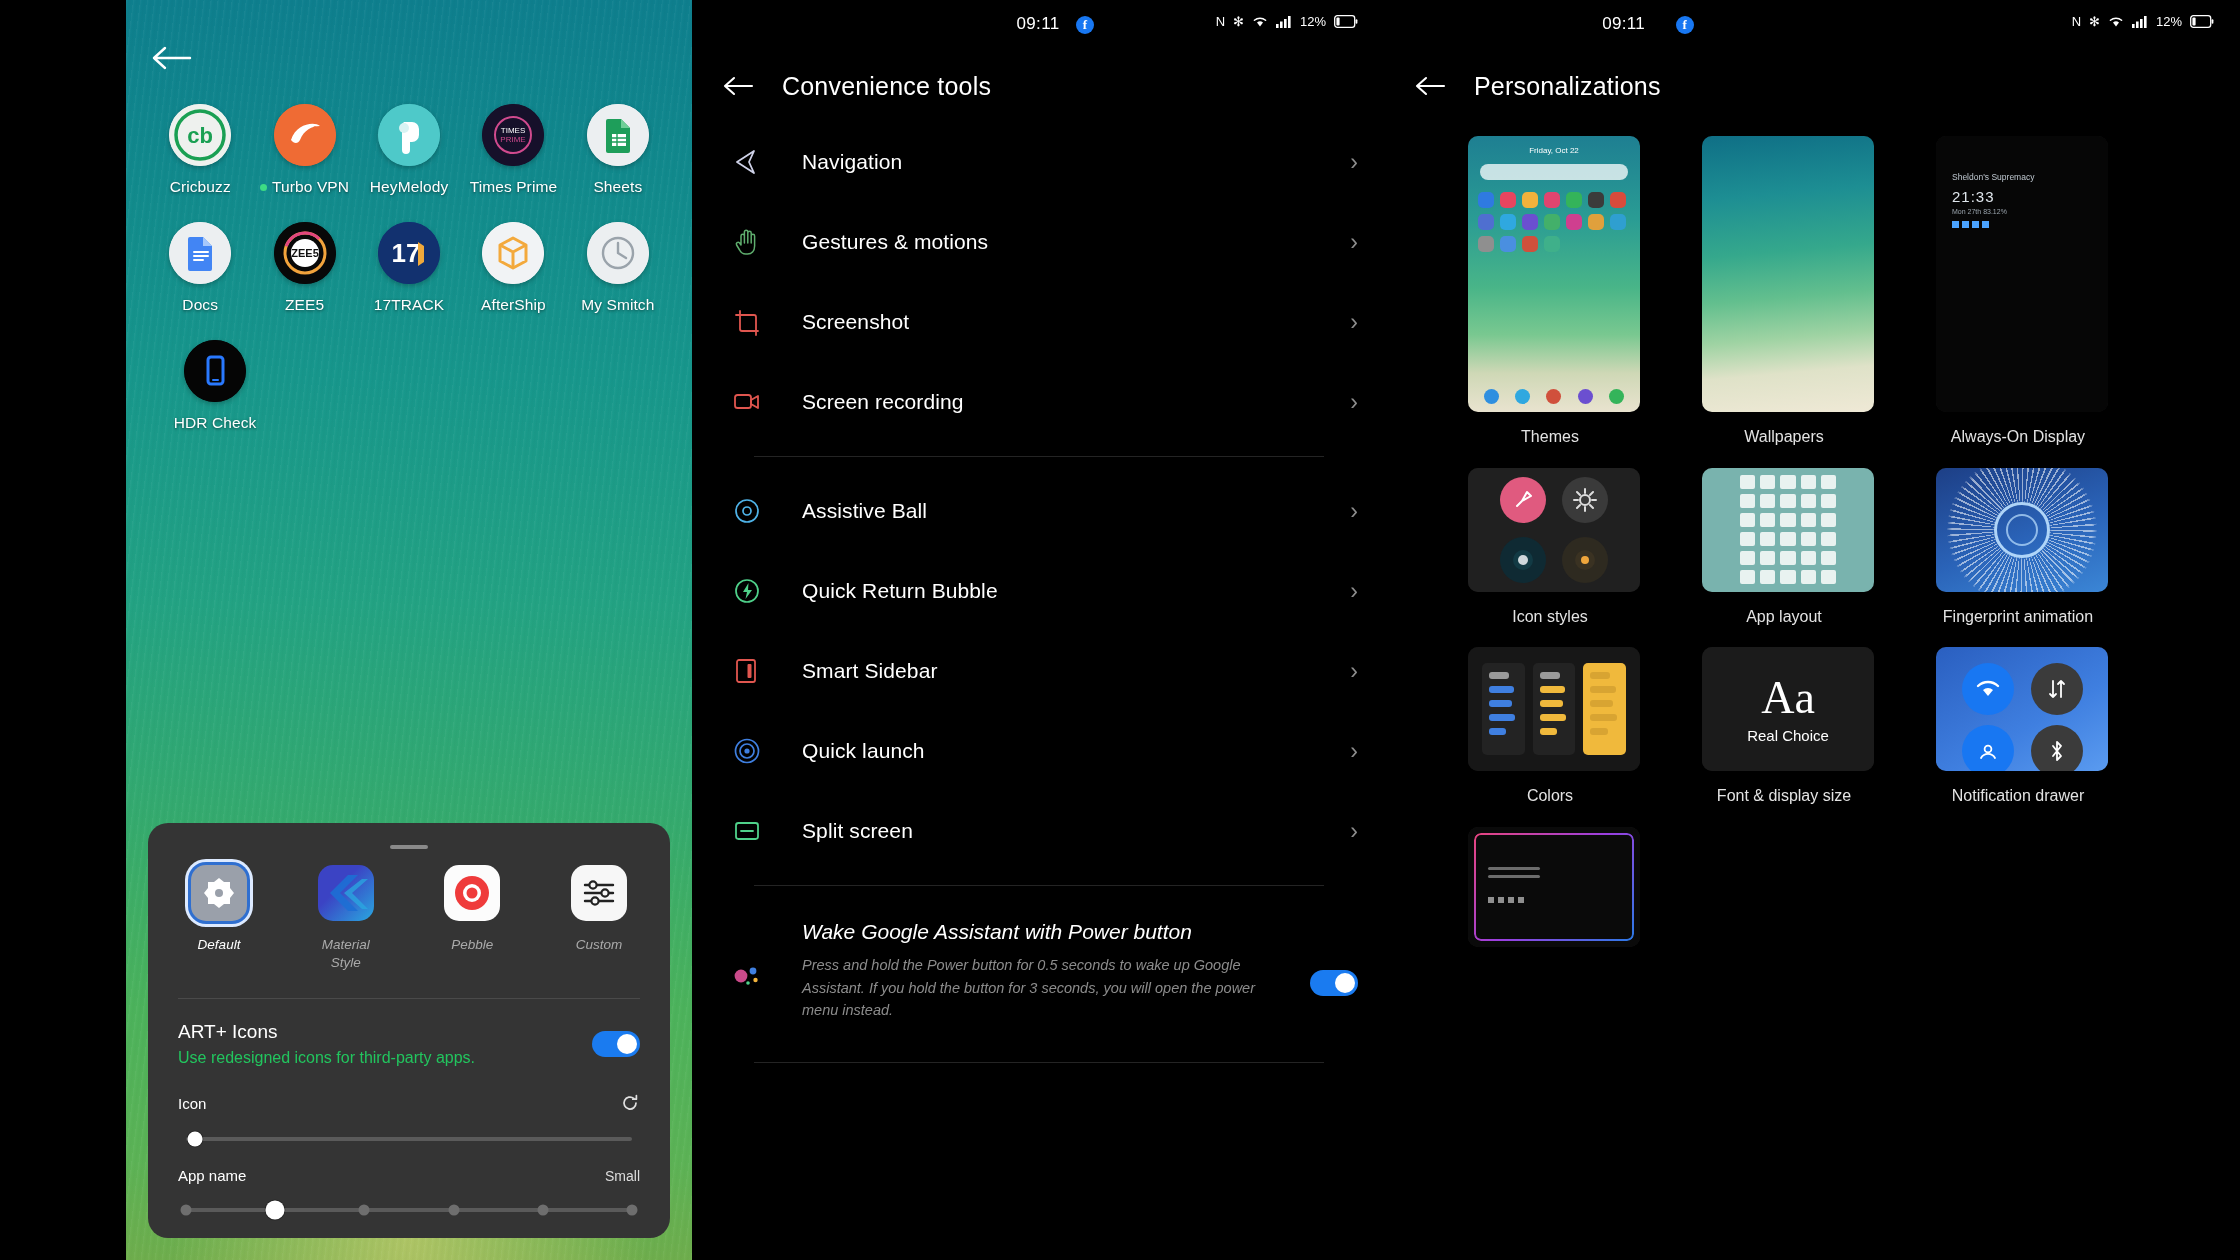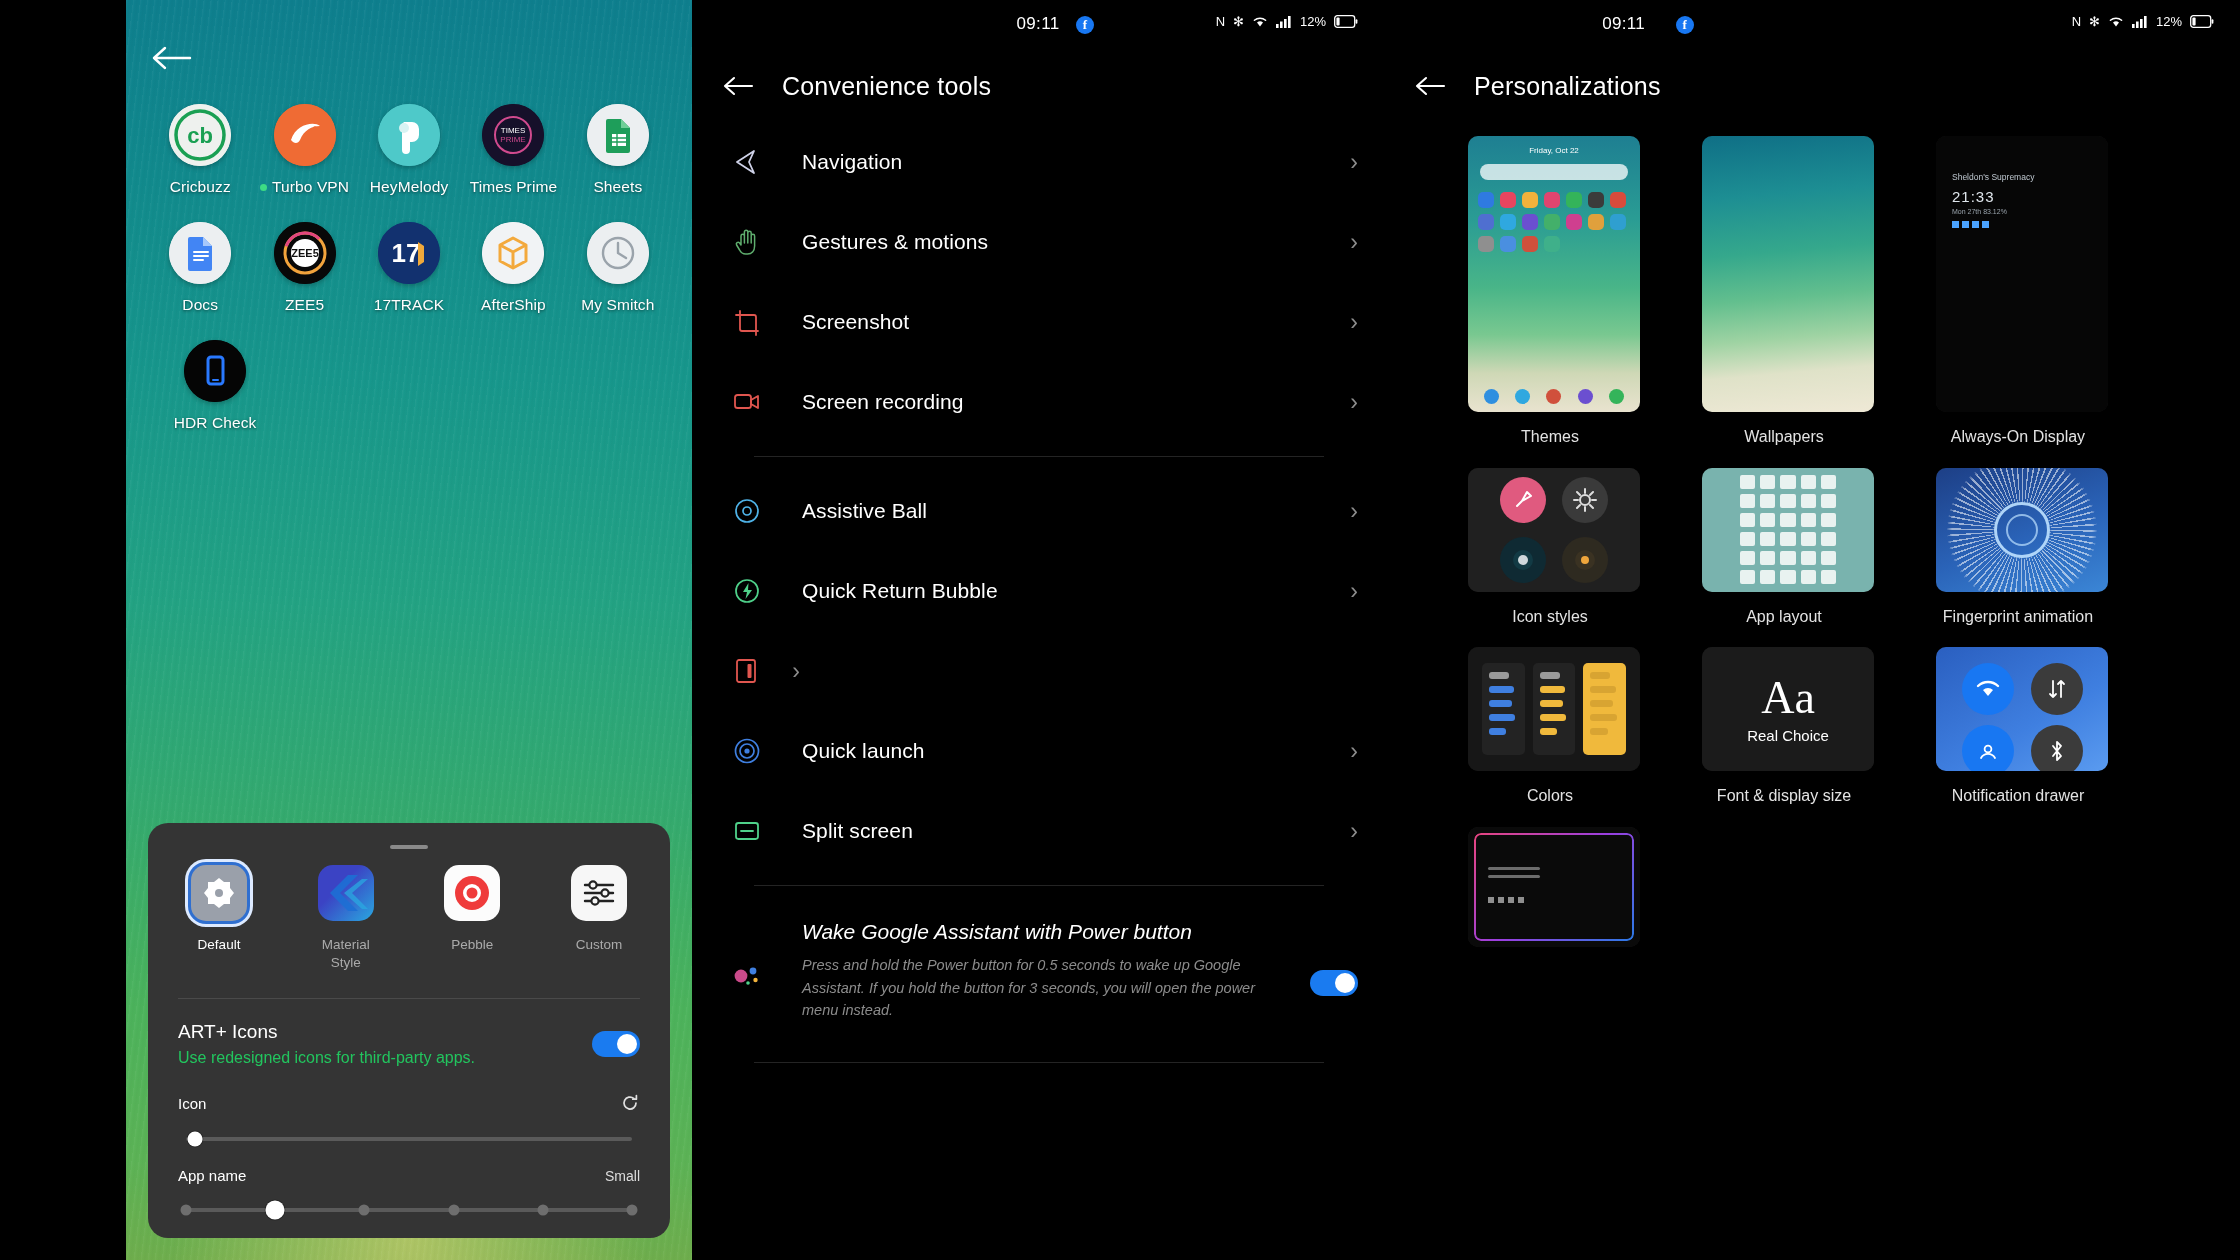--- a/index.html
+++ b/index.html
@@ -27,21 +27,21 @@
      overflow:hidden; position:relative; box-shadow:0 2px 5px rgba(0,0,0,.25); }
   .applabel { margin-top:12px; font-size:15.5px; color:#fff; text-shadow:0 1px 3px rgba(0,0,0,.55); white-space:nowrap;
      letter-spacing:.1px; }
   .applabel .dot { display:inline-block; width:7px; height:7px; border-radius:50%; background:#3ddc84; margin-right:5px;
      vertical-align:middle; }
 
   
   .sheet { position:absolute; left:22px; right:22px; bottom:22px; background:#343434;
      border-radius:20px; padding:22px 28px 26px; }
   .grabber { width:38px; height:4px; border-radius:3px; background:#8a8a8a; margin:0 auto 16px; }
-  .stylerow { display:flex; justify-content:space-between; padding:0 4px; }
+  .stylerow { display:flex; justify-content:space-between; padding:0 4px;font-style:italic; }
   .stylecell { width:78px; display:flex; flex-direction:column; align-items:center; cursor:pointer; }
   .stylebox { width:56px; height:56px; border-radius:15px; position:relative; display:flex; align-items:center; justify-content:center; }
   .stylecell.sel .stylebox { box-shadow:0 0 0 3px #2f6fd0, 0 0 0 6px #ddeaff; }
   .stylelabel { margin-top:15px; font-size:13.5px; color:#aaa; text-align:center; line-height:1.35; }
   .stylecell.sel .stylelabel { color:#fff; }
   .divider { height:1px; background:#4a4a4a; margin:26px 2px 0; }
 
   .rowflex { display:flex; align-items:center; justify-content:space-between; }
   .artblock { padding:22px 2px 0; }
   .art-title { font-size:19px; color:#fff; }
@@ -488,20 +488,21 @@
         <div class="ltxt">Quick Return Bubble</div>
         <div class="lchev">›</div>
       </div>
       <div class="lrow">
         <div class="lic">
           <svg width="30" height="30" viewBox="0 0 30 30">
               <rect x="5" y="4" width="18" height="22" rx="2" fill="none" stroke="#e0564f" stroke-width="1.8"></rect>
               <rect x="15.5" y="8" width="4" height="14" rx="1" fill="#e0564f"></rect>
             </svg>
         </div>
+        <div class="ltxt">Smart Sidebar</div>
         <div class="lchev">›</div>
       </div>
       <div class="lrow">
         <div class="lic">
           <svg width="30" height="30" viewBox="0 0 30 30">
               <circle cx="15" cy="15" r="11.5" fill="none" stroke="#3f7fe0" stroke-width="1.7"></circle>
               <circle cx="15" cy="15" r="7" fill="none" stroke="#3f7fe0" stroke-width="1.7"></circle>
               <circle cx="15" cy="15" r="2.6" fill="#3f7fe0"></circle>
             </svg>
         </div>

